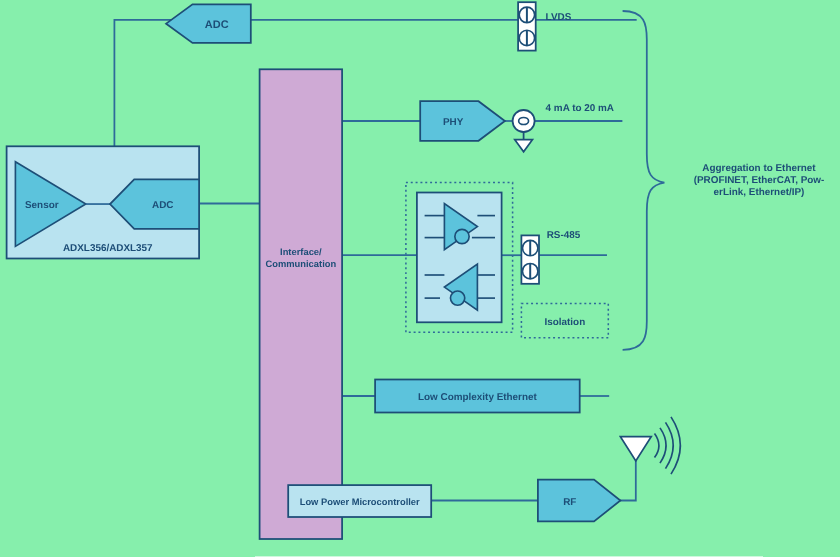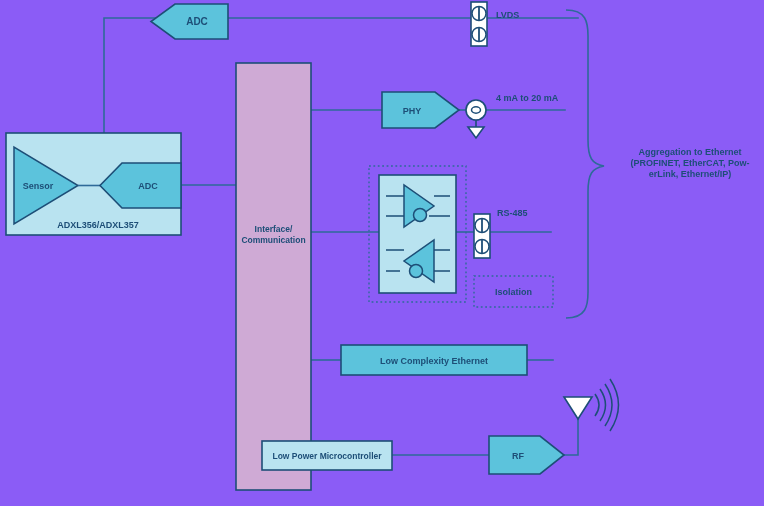--- a/index.html
+++ b/index.html
@@ -8,21 +8,21 @@
     padding: 0;
     background: #ffffff;
   }
   body {
     font-family: "Liberation Sans", sans-serif;
   }
   #diagram-root {
     position: relative;
     width: 764px;
     height: 506px;
-    background: #8b5cf6;
+    background: #86efac;
     overflow: hidden;
   }
   #diagram-svg {
     position: absolute;
     top: 0;
     left: 0;
     width: 764px;
     height: 506px;
   }
   .blk-label {

